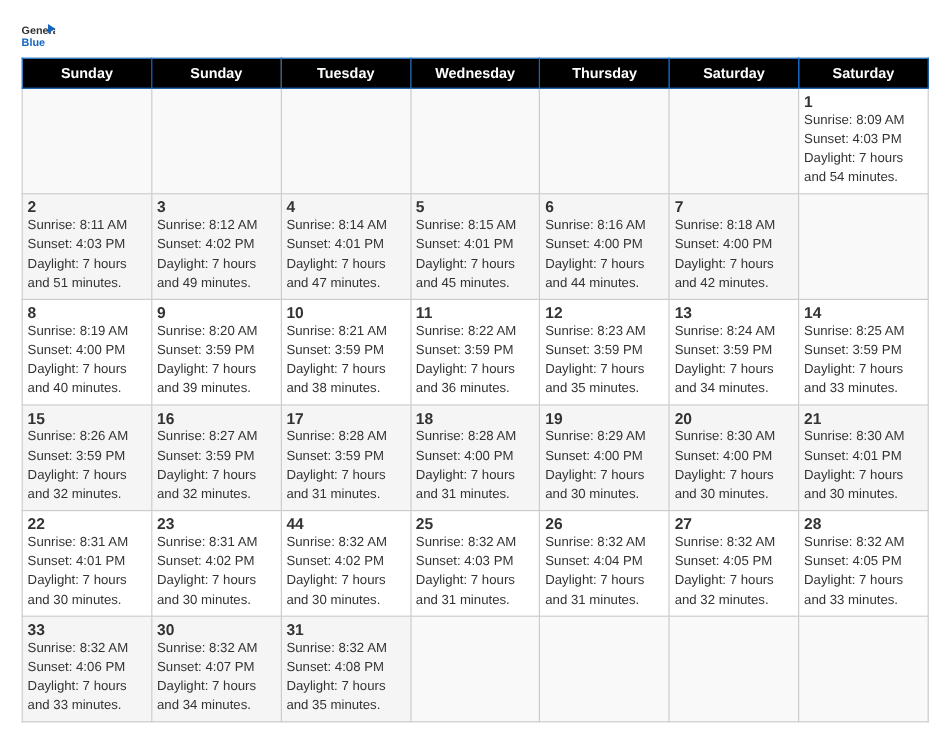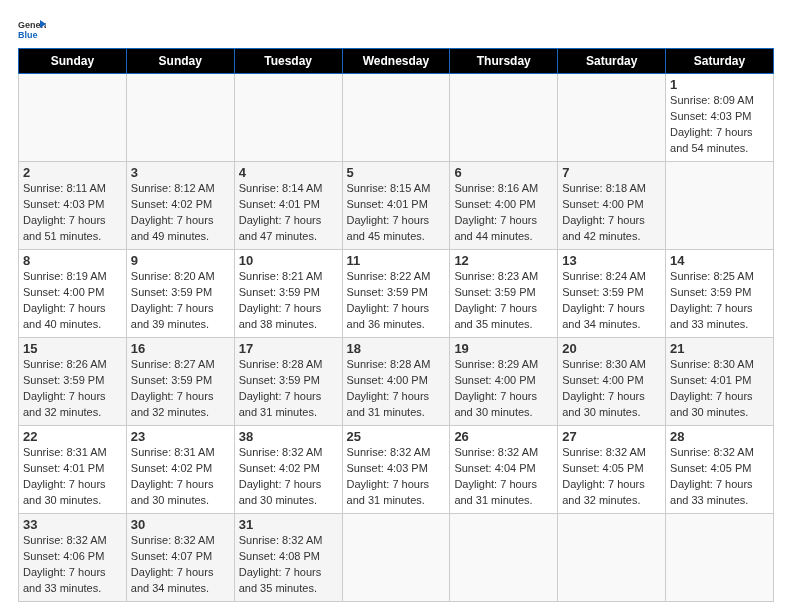--- a/index.html
+++ b/index.html
@@ -225,21 +225,21 @@
         <tr>
           <td>
             <span class="day-num">22</span>
             <div class="day-info">Sunrise: 8:31 AM<br>Sunset: 4:01 PM<br>Daylight: 7 hours and 30 minutes.</div>
           </td>
           <td>
             <span class="day-num">23</span>
             <div class="day-info">Sunrise: 8:31 AM<br>Sunset: 4:02 PM<br>Daylight: 7 hours and 30 minutes.</div>
           </td>
           <td>
-            <span class="day-num">38</span>
+            <span class="day-num">44</span>
             <div class="day-info">Sunrise: 8:32 AM<br>Sunset: 4:02 PM<br>Daylight: 7 hours and 30 minutes.</div>
           </td>
           <td>
             <span class="day-num">25</span>
             <div class="day-info">Sunrise: 8:32 AM<br>Sunset: 4:03 PM<br>Daylight: 7 hours and 31 minutes.</div>
           </td>
           <td>
             <span class="day-num">26</span>
             <div class="day-info">Sunrise: 8:32 AM<br>Sunset: 4:04 PM<br>Daylight: 7 hours and 31 minutes.</div>
           </td>

